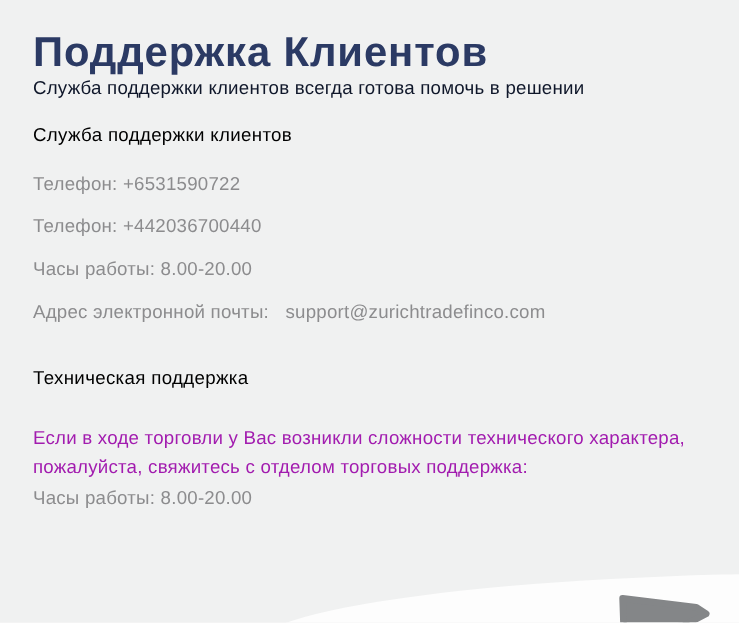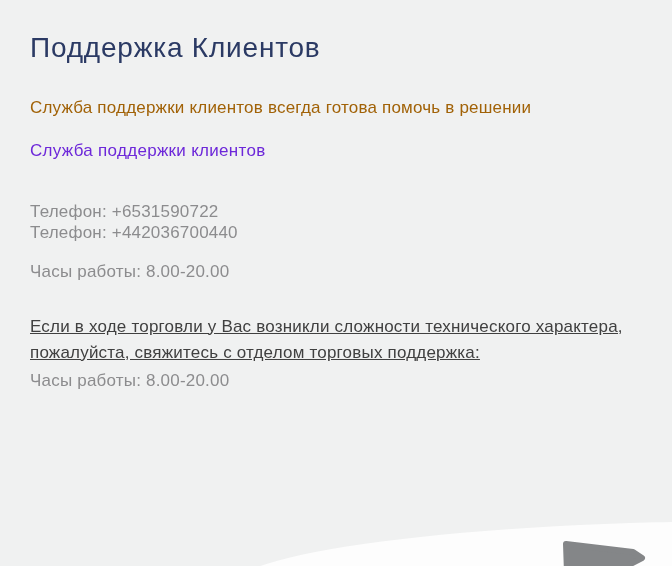--- a/index.html
+++ b/index.html
@@ -36,68 +36,66 @@
 
   .content {
     position: absolute;
     left: 30px;
     top: 0;
     width: 620px;
   }
 
   .page-title {
     margin: 30px 0 0 0;
-    font-size: 28px;
+    font-size: 38px;
     line-height: 36px;
-    font-weight: 400;
+    font-weight: 700;
     letter-spacing: 0.8px;
     color: #2b3a64;
   }
 
   .intro {
-    margin-top: 28px;
     font-size: 17px;
     line-height: 27.5px;
     letter-spacing: 0.2px;
-    color: #a16207;
+    color: #0f172a;
     white-space: nowrap;
   }
 
   .section-heading {
     font-size: 17px;
     line-height: 20px;
     letter-spacing: 0.3px;
-    color: #6d28d9;
+    color: #000000;
     font-weight: 400;
     margin: 0;
   }
   .heading-support { margin-top: 19px; }
   .heading-tech    { margin-top: 40px; }
 
   .contact-line {
     font-size: 17px;
     line-height: 20px;
     letter-spacing: 0.2px;
     color: #8c8c8e;
     white-space: nowrap;
   }
-  .m25 { margin-top: 41px; }
-  .m18 { margin-top: 1px; }
+  .m25 { margin-top: 25px; }
+  .m18 { margin-top: 18px; }
   .m19 { margin-top: 19px; }
   .m9  { margin-top: 9px;  }
   .m5  { margin-top: 5px;  }
 
   .tech-desc {
     margin-top: 32px;
     font-size: 17px;
     line-height: 26px;
     letter-spacing: 0.2px;
-    color: #404040;
+    color: #a21caf;
     white-space: nowrap;
-    text-decoration: underline;
   }
 
   .email-value {
     color: #8c8c8e;
     text-decoration: none;
     margin-left: 15px;
   }
 </style>
 </head>
 <body>
@@ -119,21 +117,25 @@
     </div>
 
     <h2 class="section-heading heading-support">Служба поддержки клиентов</h2>
 
     <div class="contact-line m25">Телефон: +6531590722</div>
 
     <div class="contact-line m18">Телефон: +442036700440</div>
 
     <div class="contact-line m19">Часы работы: 8.00-20.00</div>
 
+    <div class="contact-line m19">
+      <span>Адрес электронной почты:</span><a class="email-value">support@zurichtradefinco.com</a>
+    </div>
 
+    <h2 class="section-heading heading-tech">Техническая поддержка</h2>
 
     <div class="tech-desc">
       <div>Если в ходе торговли у Вас возникли сложности технического характера,</div>
       <div>пожалуйста, свяжитесь с отделом торговых поддержка:</div>
     </div>
 
 
     <div class="contact-line m5">Часы работы: 8.00-20.00</div>
 
   </div>

